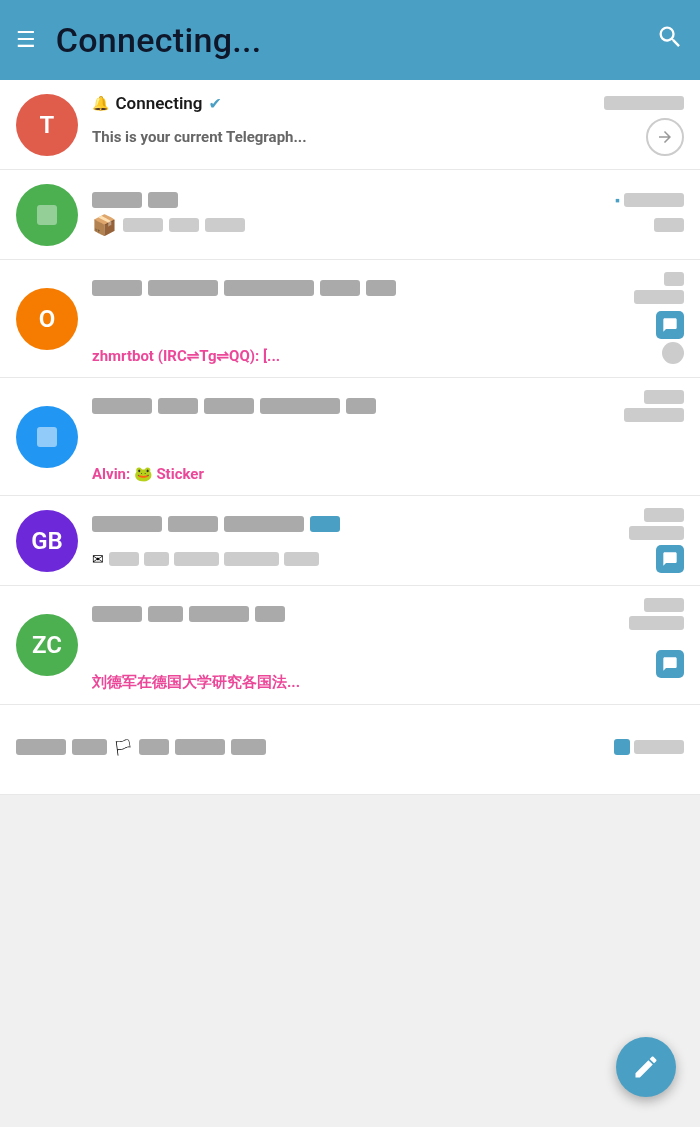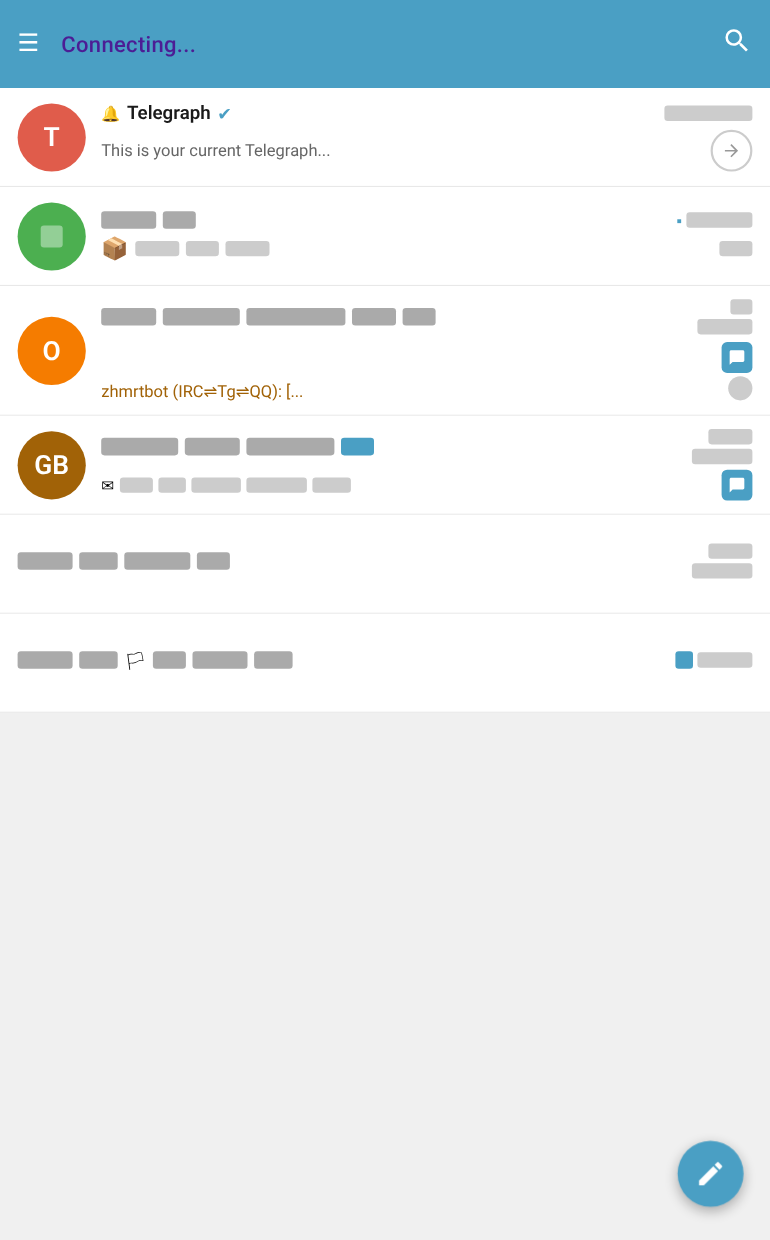--- a/index.html
+++ b/index.html
@@ -25,22 +25,22 @@
       align-items: center;
       gap: 20px;
     }
     .hamburger-icon {
       color: white;
       font-size: 22px;
       line-height: 1;
       cursor: pointer;
     }
     .header-title {
-      color: #4c1d95;
-      font-size: 20px;
+      color: #0f172a;
+      font-size: 34px;
       font-weight: 500;
       letter-spacing: 0.3px;
     }
     .search-icon {
       color: white;
       font-size: 26px;
       cursor: pointer;
     }
 
     
@@ -114,23 +114,24 @@
       align-items: center;
       justify-content: space-between;
     }
     .chat-preview {
       font-size: 15px;
       color: #666;
       white-space: nowrap;
       overflow: hidden;
       text-overflow: ellipsis;
       flex: 1;
+      font-weight: bold;
     }
     .chat-preview.unread {
-      color: #a16207;
+      color: #ec4899;
       margin-top: 38px;
     }
 
     .chat-meta {
       display: flex;
       align-items: center;
       gap: 6px;
       margin-left: 8px;
       flex-shrink: 0;
     }
@@ -221,21 +222,21 @@
 </div>
 
 <div class="chat-list">
 
   <div class="chat-item">
     <div class="avatar" style="background-color:#e05c4b;">T</div>
     <div class="chat-content">
       <div class="chat-top-row">
         <div class="chat-name-row">
           <span class="mute-icon">🔔</span>
-          <span class="chat-name">Telegraph</span>
+          <span class="chat-name">Connecting</span>
           <span class="verified-badge">✔</span>
         </div>
         <div class="top-right-blurred">
           <span class="blurred" style="width:80px;"></span>
         </div>
       </div>
       <div class="chat-bottom-row">
         <span class="chat-preview">This is your current Telegraph...</span>
         <div class="forward-btn">
           <svg width="18" height="18" viewBox="0 0 24 24" fill="#999">
@@ -304,23 +305,47 @@
             </div>
             <div style="width:22px;height:22px;background:#ccc;border-radius:50%;display:flex;align-items:center;justify-content:center;">
               <span style="font-size:11px;color:#666;"></span>
             </div>
           </div>
         </div>
       </div>
     </div>
   </div>
 
-
-  <div class="chat-item">
-    <div class="avatar" style="background-color:#a16207;">GB</div>
+  <div class="chat-item">
+    <div class="avatar" style="background-color:#2196f3; position:relative;">
+      <div style="width:20px;height:20px;background:rgba(255,255,255,0.5);border-radius:3px;"></div>
+    </div>
+    <div class="chat-content">
+      <div class="chat-top-row">
+        <div class="name-blurred-block">
+          <span class="blurred-name" style="width:60px;"></span>
+          <span class="blurred-name" style="width:40px;"></span>
+          <span class="blurred-name" style="width:50px;"></span>
+          <span class="blurred-name" style="width:80px;"></span>
+          <span class="blurred-name" style="width:30px;"></span>
+        </div>
+        <div class="top-right-blurred">
+          <span class="blurred" style="width:40px;"></span>
+          <span class="blurred" style="width:60px;"></span>
+        </div>
+      </div>
+      <div class="chat-bottom-row">
+        <span class="chat-preview unread">Alvin: 🐸 Sticker</span>
+        <div class="chat-meta"></div>
+      </div>
+    </div>
+  </div>
+
+  <div class="chat-item">
+    <div class="avatar" style="background-color:#6d28d9;">GB</div>
     <div class="chat-content">
       <div class="chat-top-row">
         <div class="name-blurred-block">
           <span class="blurred-name" style="width:70px;"></span>
           <span class="blurred-name" style="width:50px;"></span>
           <span class="blurred-name" style="width:80px;"></span>
           <span class="blurred-name" style="width:30px; background:#4a9fc4;"></span>
         </div>
         <div class="top-right-blurred">
           <span class="blurred" style="width:40px;"></span>
@@ -339,31 +364,40 @@
         <div style="width:28px;height:28px;background:#4a9fc4;border-radius:5px;display:flex;align-items:center;justify-content:center;margin-left:6px;">
           <svg width="16" height="16" viewBox="0 0 24 24" fill="white">
               <path d="M20 2H4c-1.1 0-2 .9-2 2v18l4-4h14c1.1 0 2-.9 2-2V4c0-1.1-.9-2-2-2z"></path>
             </svg>
         </div>
       </div>
     </div>
   </div>
 
   <div class="chat-item">
+    <div class="avatar" style="background-color:#4caf50;">ZC</div>
     <div class="chat-content">
       <div class="chat-top-row">
         <div class="name-blurred-block">
           <span class="blurred-name" style="width:50px;"></span>
           <span class="blurred-name" style="width:35px;"></span>
           <span class="blurred-name" style="width:60px;"></span>
           <span class="blurred-name" style="width:30px;"></span>
         </div>
         <div class="top-right-blurred">
           <span class="blurred" style="width:40px;"></span>
           <span class="blurred" style="width:55px;"></span>
+        </div>
+      </div>
+      <div class="chat-bottom-row">
+        <span class="chat-preview unread">刘德军在德国大学研究各国法...</span>
+        <div style="width:28px;height:28px;background:#4a9fc4;border-radius:5px;display:flex;align-items:center;justify-content:center;margin-left:6px;">
+          <svg width="16" height="16" viewBox="0 0 24 24" fill="white">
+              <path d="M20 2H4c-1.1 0-2 .9-2 2v18l4-4h14c1.1 0 2-.9 2-2V4c0-1.1-.9-2-2-2z"></path>
+            </svg>
         </div>
       </div>
     </div>
   </div>
 
   <div class="chat-item">
     <div class="chat-content">
       <div class="chat-top-row">
         <div class="name-blurred-block">
           <span class="blurred-name" style="width:50px;"></span>

